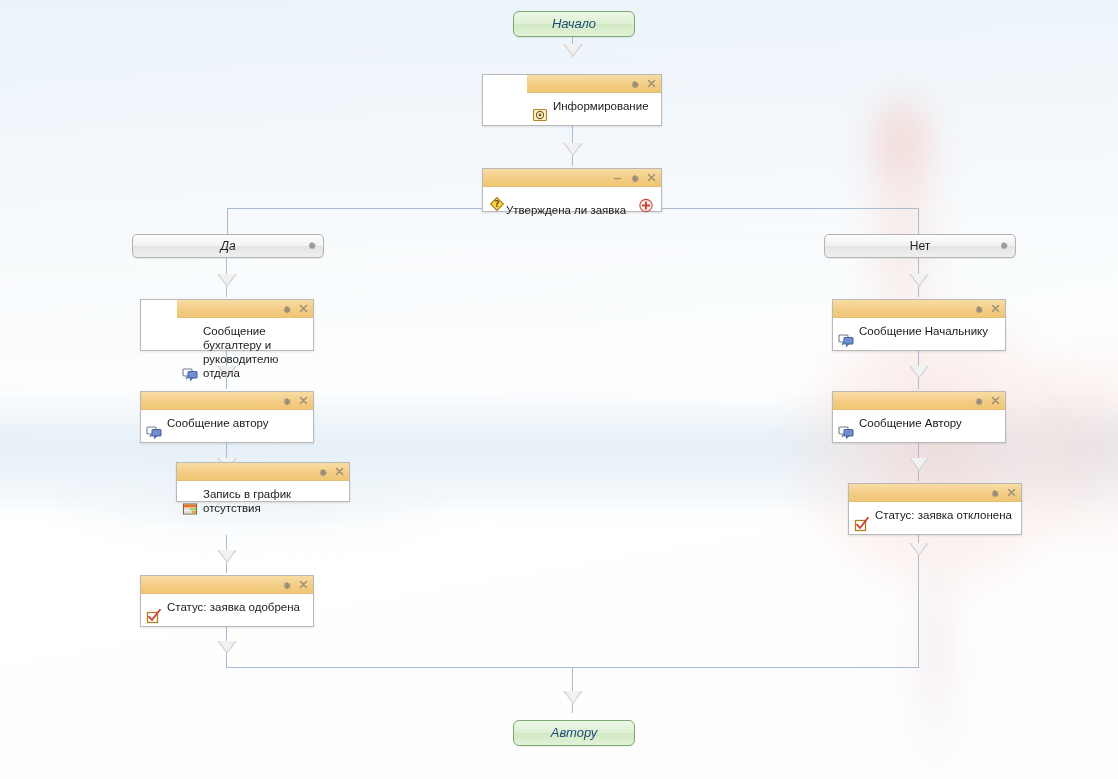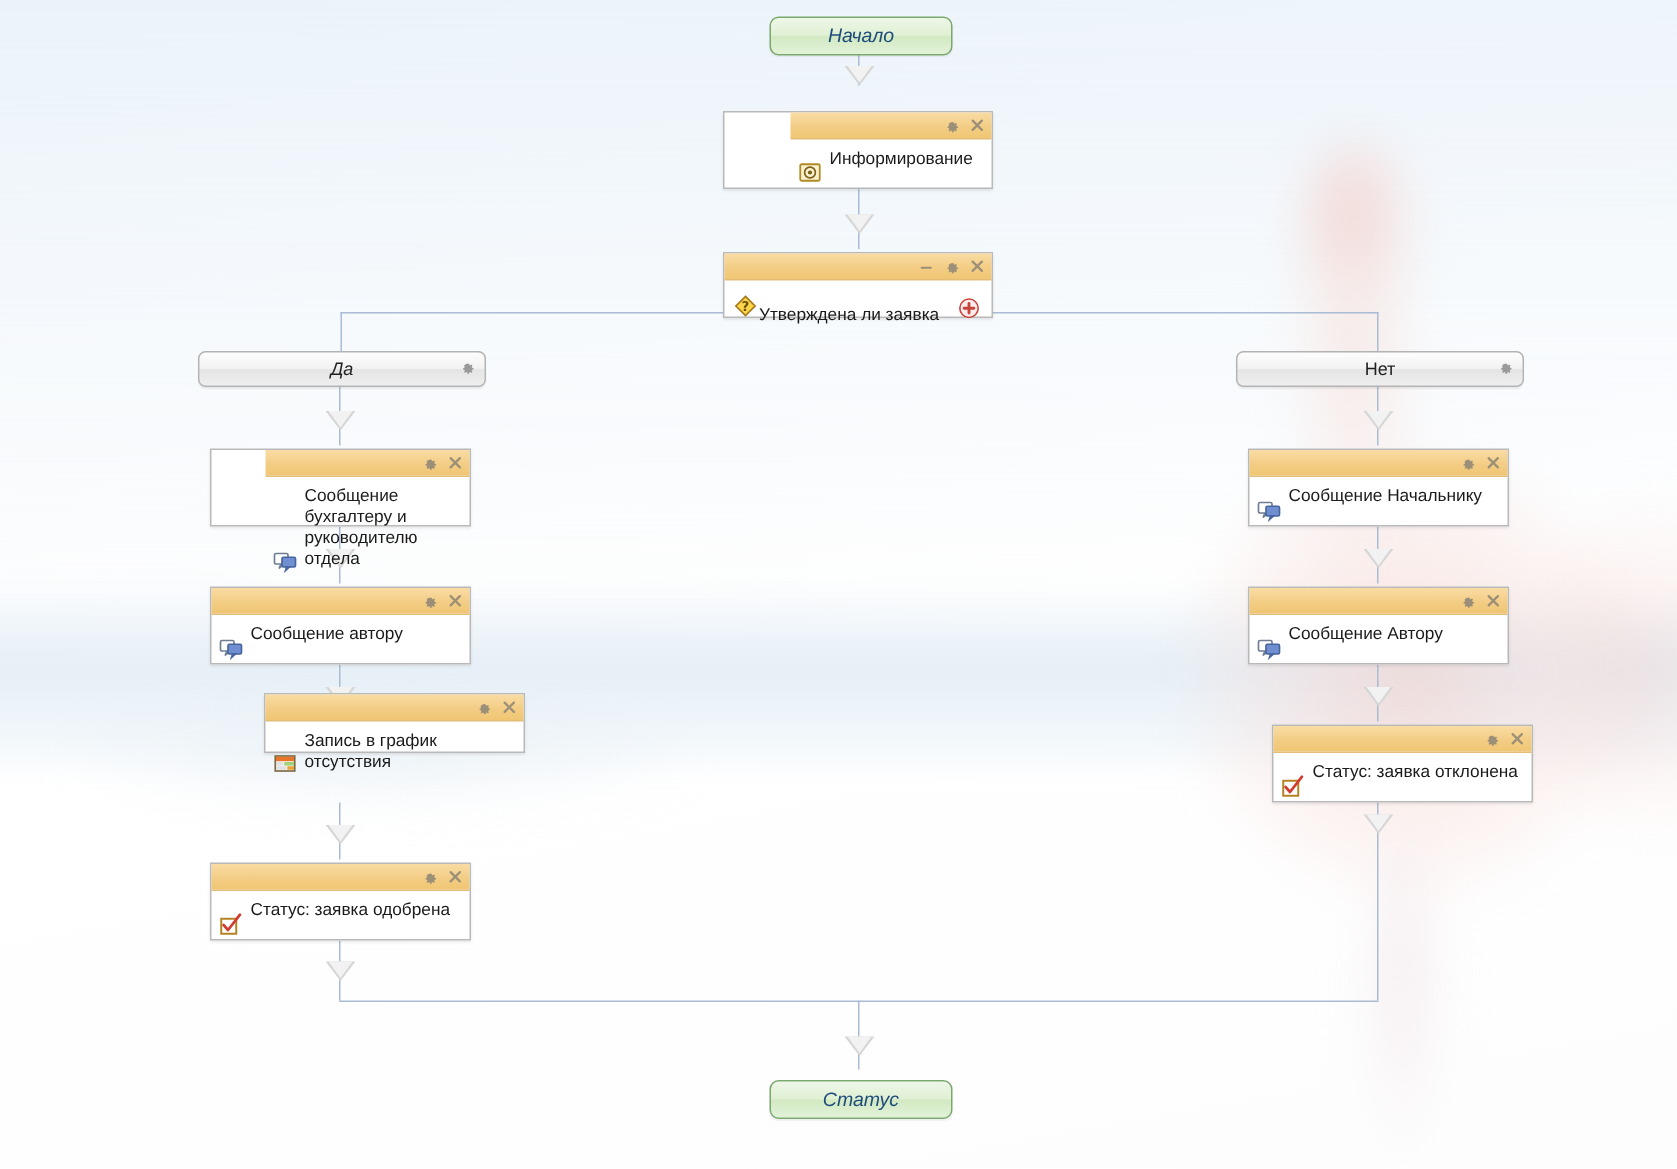--- a/index.html
+++ b/index.html
@@ -525,16 +525,16 @@
         <svg width="16" height="16" viewBox="0 0 16 16">
           <rect x="1.5" y="4.5" width="10" height="10" fill="#ffffff" stroke="#b4801f" stroke-width="1.3"></rect>
           <path d="M3 8.6 6 12 14 1.8" fill="none" stroke="#d23b2e" stroke-width="1.8" stroke-linecap="round" stroke-linejoin="round"></path>
         </svg>
       </span>
       <span class="card-title">Статус: заявка отклонена</span>
     </div>
   </div>
 
   <div class="terminal" style="left:513px; top:720px; width:120px;">
-    <span>Статус</span>
+    <span>Автору</span>
   </div>
 
 </div>
 
 </body></html>

